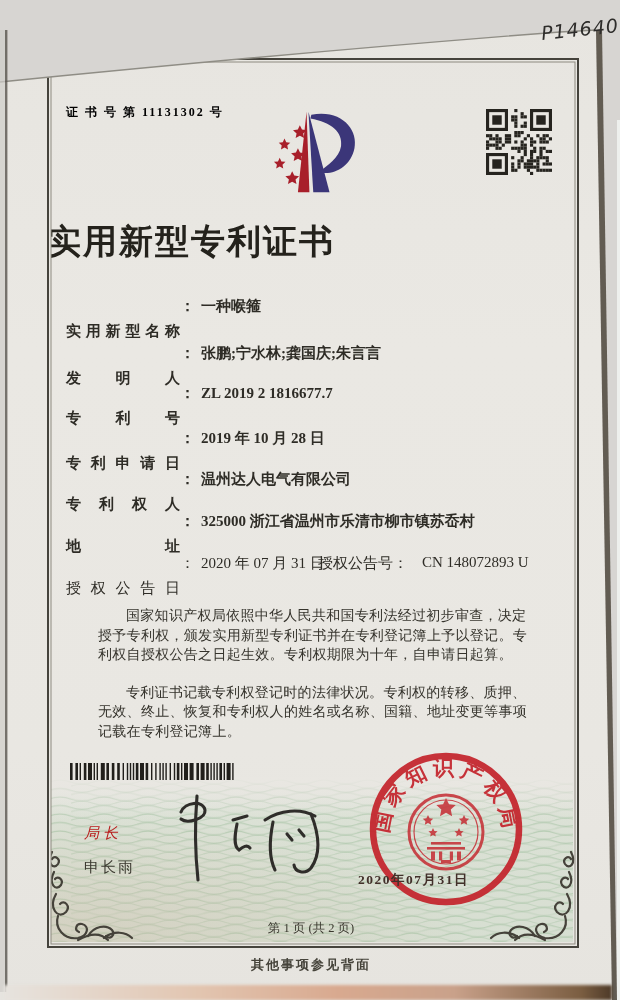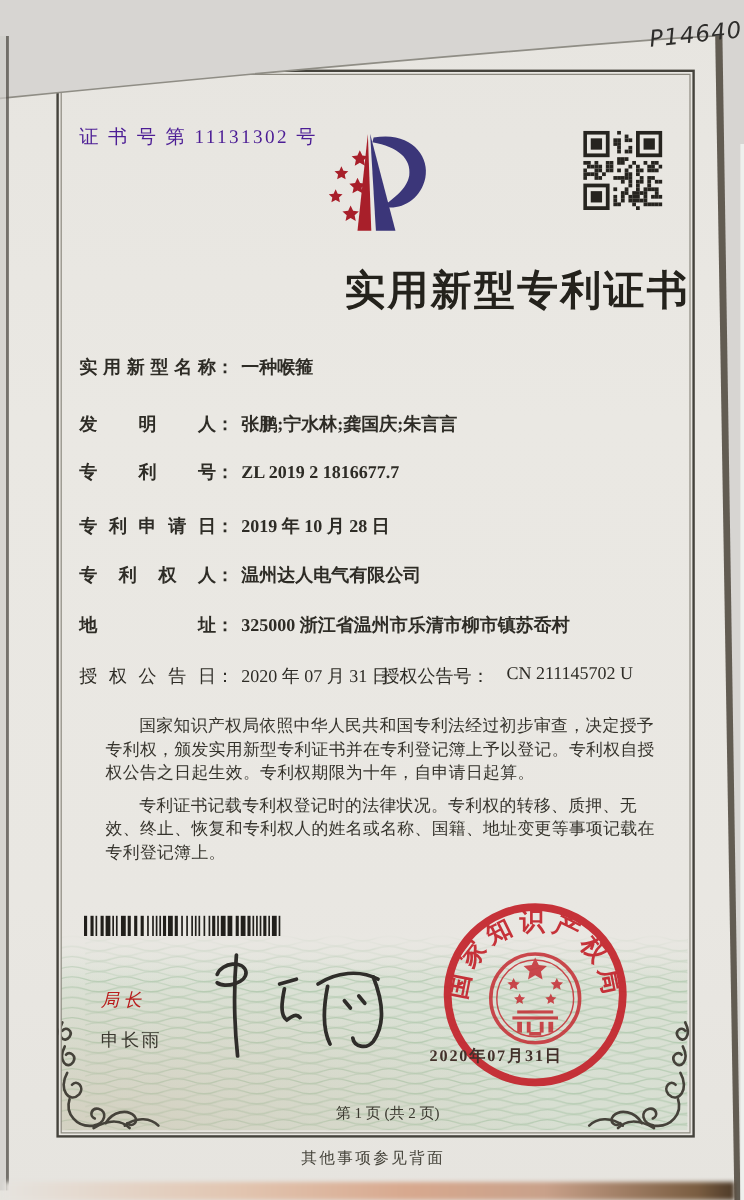--- a/index.html
+++ b/index.html
@@ -5,56 +5,56 @@
   html,body{margin:0;padding:0;}
   .scene{position:relative;width:620px;height:1000px;overflow:hidden;
          background:#d8d6d2;font-family:"Liberation Serif","DejaVu Serif",serif;}
   .abs{position:absolute;}
   
   .paper{inset:0;background:linear-gradient(180deg,#e7e5e0 0%,#eae8e3 35%,#e9e7e2 75%,#e6e4df 100%);}
   
   .frame{left:47px;top:58px;width:528px;height:886px;border:2px solid #45433c;
          box-shadow:inset 0 0 0 1.5px #e9e7e2, inset 0 0 0 2.5px #8d8a80;pointer-events:none;}
   
-  .certno{left:66px;top:104px;font-size:16px;font-weight:400;letter-spacing:2px;color:#4c1d95;}
+  .certno{left:66px;top:104px;font-size:12px;font-weight:700;letter-spacing:2px;color:#000000;}
   .note{left:541px;top:18px;font-size:19px;font-style:italic;color:#2e2d2b;
         transform:rotate(-6deg);letter-spacing:1px;font-family:"DejaVu Sans",sans-serif;}
-  .title{left:47px;top:219px;width:528px;text-align:right;font-size:34px;font-weight:700;
+  .title{left:47px;top:219px;width:528px;text-align:left;font-size:34px;font-weight:700;
          letter-spacing:2px;color:#24221c;}
   
   .row{left:66px;width:500px;height:20px;font-size:15px;color:#2e2c26;font-weight:600;}
-  .flabel{display:inline-block;width:114px;text-align:justify;text-align-last:justify;vertical-align:top;}
+  .flabel{display:inline-block;width:114px;text-align:justify;text-align-last:justify;vertical-align:top;margin-top:25px;}
   .fcolon{display:inline-block;margin-right:6px;}
   .r0{top:297px}.r1{top:344px}.r2{top:384px}.r3{top:429px}.r4{top:470px}.r5{top:512px}
   .grant{left:66px;top:554px;width:500px;height:20px;font-size:15px;color:#2e2c26;font-weight:400;}
   .glabel2{position:absolute;left:252px;top:0;text-align:center;}
   .gvalue2{position:absolute;left:356px;top:0;}
   
   .paras{left:80px;top:588px;width:474px;font-size:14px;line-height:19.6px;color:#35332c;}
-  .paras p{margin:8px;text-indent:2em;letter-spacing:.3px;}
+  .paras p{margin:18px;text-indent:2em;letter-spacing:.3px;}
   
   .barcode{left:70px;top:763px;width:168px;height:17px;}
   .qr{left:486px;top:109px;width:66px;height:66px;}
   
   .band{left:49px;top:778px;width:524px;height:164px;overflow:hidden;}
   .band .tint{position:absolute;inset:0;
     background:linear-gradient(180deg,rgba(203,219,199,0) 0,rgba(203,219,199,.45) 34px,rgba(199,216,195,.5) 100%),
                radial-gradient(ellipse at 6% 96%,rgba(214,158,138,.38),rgba(214,158,138,0) 55%);}
   .band .fade{position:absolute;left:0;top:0;right:0;height:42px;
     background:linear-gradient(180deg,#e9e7e2 0%,rgba(233,231,226,0) 100%);}
   
   .officer-title{left:84px;top:824px;font-size:15px;color:#b91c1c;letter-spacing:4px;font-style:italic;}
   .officer-name{left:84px;top:858px;font-size:15px;color:#3a382f;letter-spacing:2px;}
   .sig{left:145px;top:786px;width:192px;height:102px;}
   .seal{left:367px;top:750px;width:158px;height:158px;opacity:.92;}
   .sealdate{left:358px;top:871px;width:150px;font-size:13.5px;font-weight:700;
             color:#42302a;letter-spacing:1.5px;}
   
-  .pageno{left:47px;top:920px;width:528px;text-align:center;font-size:12.5px;color:#3a382f;padding-left:12px;}
-  .footnote{left:47px;top:956px;width:528px;text-align:center;font-size:13px;color:#45433a;letter-spacing:2px;}
+  .pageno{left:47px;top:920px;width:528px;text-align:center;font-size:12.5px;color:#3a382f;}
+  .footnote{left:47px;top:956px;width:528px;text-align:center;font-size:13px;color:#45433a;letter-spacing:2px;font-weight:bold;}
   
   .orn{width:92px;height:96px;}
   .ornL{left:44px;top:850px;}
   .ornR{left:487px;top:850px;transform:scaleX(-1);}
   
   .artifacts{inset:0;pointer-events:none;}
 </style>
 </head>
 <body>
 
@@ -246,21 +246,21 @@
   <div class="abs row r4">
     <span class="flabel">专利权人</span><span class="fcolon">：</span><span>温州达人电气有限公司</span>
   </div>
   <div class="abs row r5">
     <span class="flabel">地址</span><span class="fcolon">：</span><span>325000  浙江省温州市乐清市柳市镇苏岙村</span>
   </div>
 
   <div class="abs grant">
     <span class="flabel">授权公告日</span><span class="fcolon">：</span><span>2020 年 07 月 31 日</span>
     <span class="glabel2"><span>授权公告号</span><span>：</span></span>
-    <span class="gvalue2">CN 211145702 U</span>
+    <span class="gvalue2">CN 148072893 U</span>
   </div>
 
   <div class="abs paras">
     <p>国家知识产权局依照中华人民共和国专利法经过初步审查，决定授予专利权，颁发实用新型专利证书并在专利登记簿上予以登记。专利权自授权公告之日起生效。专利权期限为十年，自申请日起算。</p>
     <p>专利证书记载专利权登记时的法律状况。专利权的转移、质押、无效、终止、恢复和专利权人的姓名或名称、国籍、地址变更等事项记载在专利登记簿上。</p>
   </div>
 
   <div class="abs barcode">
     <svg width="168" height="17" viewBox="0 0 168 17">
         <rect x="0" y="0" width="2.6" height="17" fill="#211f1b"></rect>

